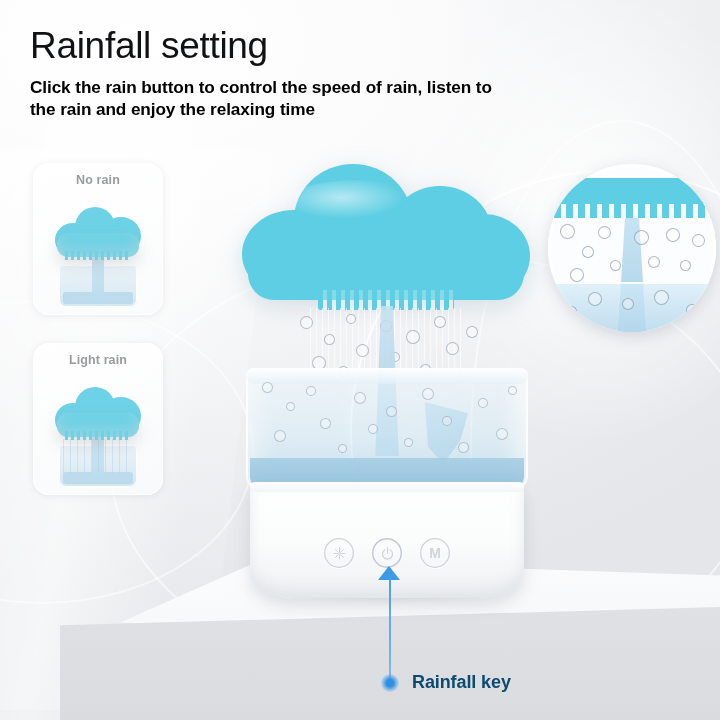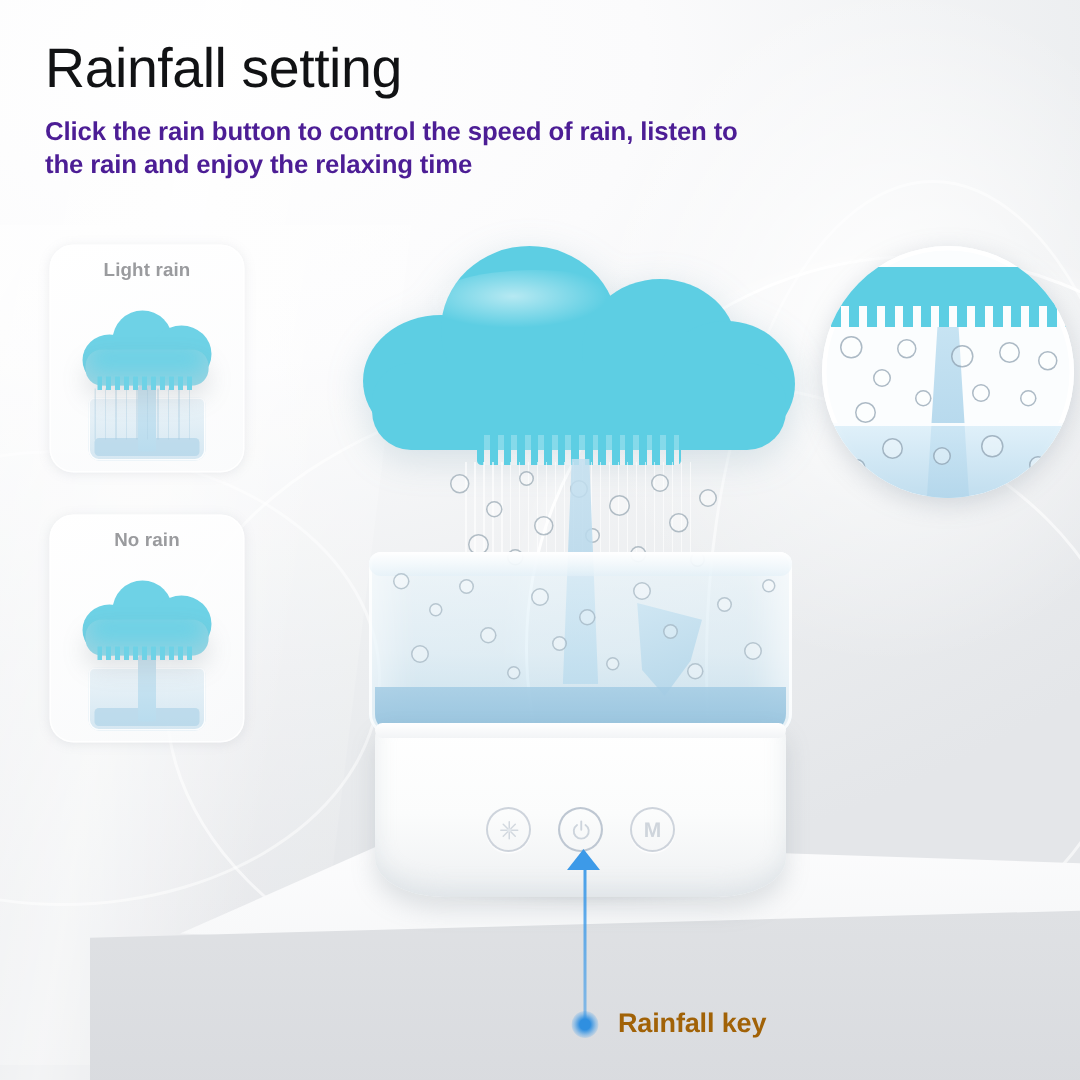--- a/index.html
+++ b/index.html
@@ -38,21 +38,21 @@
   .pedestal-front{position:absolute;left:60px;top:606px;width:700px;height:120px;
     background:linear-gradient(180deg,#dfe1e4 0%,#d9dbdf 100%);
     clip-path:polygon(0% 16%, 100% 0%, 100% 100%, 0% 100%);}
   .floor-shadow{position:absolute;left:240px;top:572px;width:300px;height:34px;
     background:radial-gradient(50% 50% at 50% 50%, rgba(110,118,130,.30), rgba(110,118,130,0) 72%);
     filter:blur(4px);}
 
   
   .header{position:absolute;left:30px;top:26px;width:470px;}
   .title{font-size:37px;font-weight:normal;color:#111214;letter-spacing:-.3px;line-height:1.06;}
-  .subtitle{margin-top:11px;font-size:17.2px;font-weight:bold;color:#4c1d95;
+  .subtitle{margin-top:11px;font-size:17.2px;font-weight:bold;color:#000000;
     line-height:1.28;letter-spacing:-.1px;}
 
   
   .modes{position:absolute;left:33px;top:163px;width:130px;}
   .mode-card{position:relative;width:130px;height:152px;margin-bottom:28px;
     border-radius:16px;
     background:linear-gradient(165deg, rgba(255,255,255,.96), rgba(250,251,252,.80));
     box-shadow:0 1px 7px rgba(140,148,160,.17), inset 0 0 0 1px rgba(255,255,255,.85);
     overflow:hidden;}
   .mode-label{position:absolute;top:10px;left:0;right:0;text-align:center;
@@ -158,21 +158,21 @@
     background:rgba(255,255,255,.35);}
 
   
   .callout-line{position:absolute;left:389px;top:576px;width:2px;height:104px;
     background:linear-gradient(180deg, rgba(61,154,232,.95), rgba(61,154,232,.55));}
   .callout-arrow{position:absolute;left:378px;top:566px;width:0;height:0;
     border-left:11px solid transparent;border-right:11px solid transparent;
     border-bottom:14px solid #3d9ae8;}
   .callout-dot{position:absolute;left:381px;top:674px;width:18px;height:18px;border-radius:50%;
     background:radial-gradient(circle at 50% 50%, #2f8fe0 0 28%, rgba(61,154,232,.45) 55%, rgba(61,154,232,0) 78%);}
-  .callout-text{position:absolute;left:412px;top:672px;font-size:18px;font-weight:bold;color:#a16207;
+  .callout-text{position:absolute;left:412px;top:672px;font-size:18px;font-weight:bold;color:#0c4a6e;
     letter-spacing:-.1px;}
 </style>
 </head>
 <body>
 
 <div class="stage">
 
   <div class="bg-base"></div>
   <div class="bg-soft-right"></div>
   <div class="bg-vert-band"></div>
@@ -186,40 +186,40 @@
   <div class="floor-shadow"></div>
 
   <div class="header">
     <div class="title">Rainfall setting</div>
     <div class="subtitle">Click the rain button to control the speed of rain, listen to the rain and enjoy the relaxing time</div>
   </div>
 
   <div class="modes">
 
     <div class="mode-card">
-      <div class="mode-label">Light rain</div>
+      <div class="mode-label">No rain</div>
       <div class="mini">
         <div class="mini-tank"></div>
         <div class="mini-stem"></div>
-        <div class="mini-rain light"></div>
         <div class="mini-cloud">
           <i class="c1"></i>
             <i class="c2"></i>
             <i class="c3"></i>
             <i class="base"></i>
         </div>
         <div class="mini-teeth"></div>
       </div>
     </div>
 
     <div class="mode-card">
-      <div class="mode-label">No rain</div>
+      <div class="mode-label">Light rain</div>
       <div class="mini">
         <div class="mini-tank"></div>
         <div class="mini-stem"></div>
+        <div class="mini-rain light"></div>
         <div class="mini-cloud">
           <i class="c1"></i>
             <i class="c2"></i>
             <i class="c3"></i>
             <i class="base"></i>
         </div>
         <div class="mini-teeth"></div>
       </div>
     </div>
 

